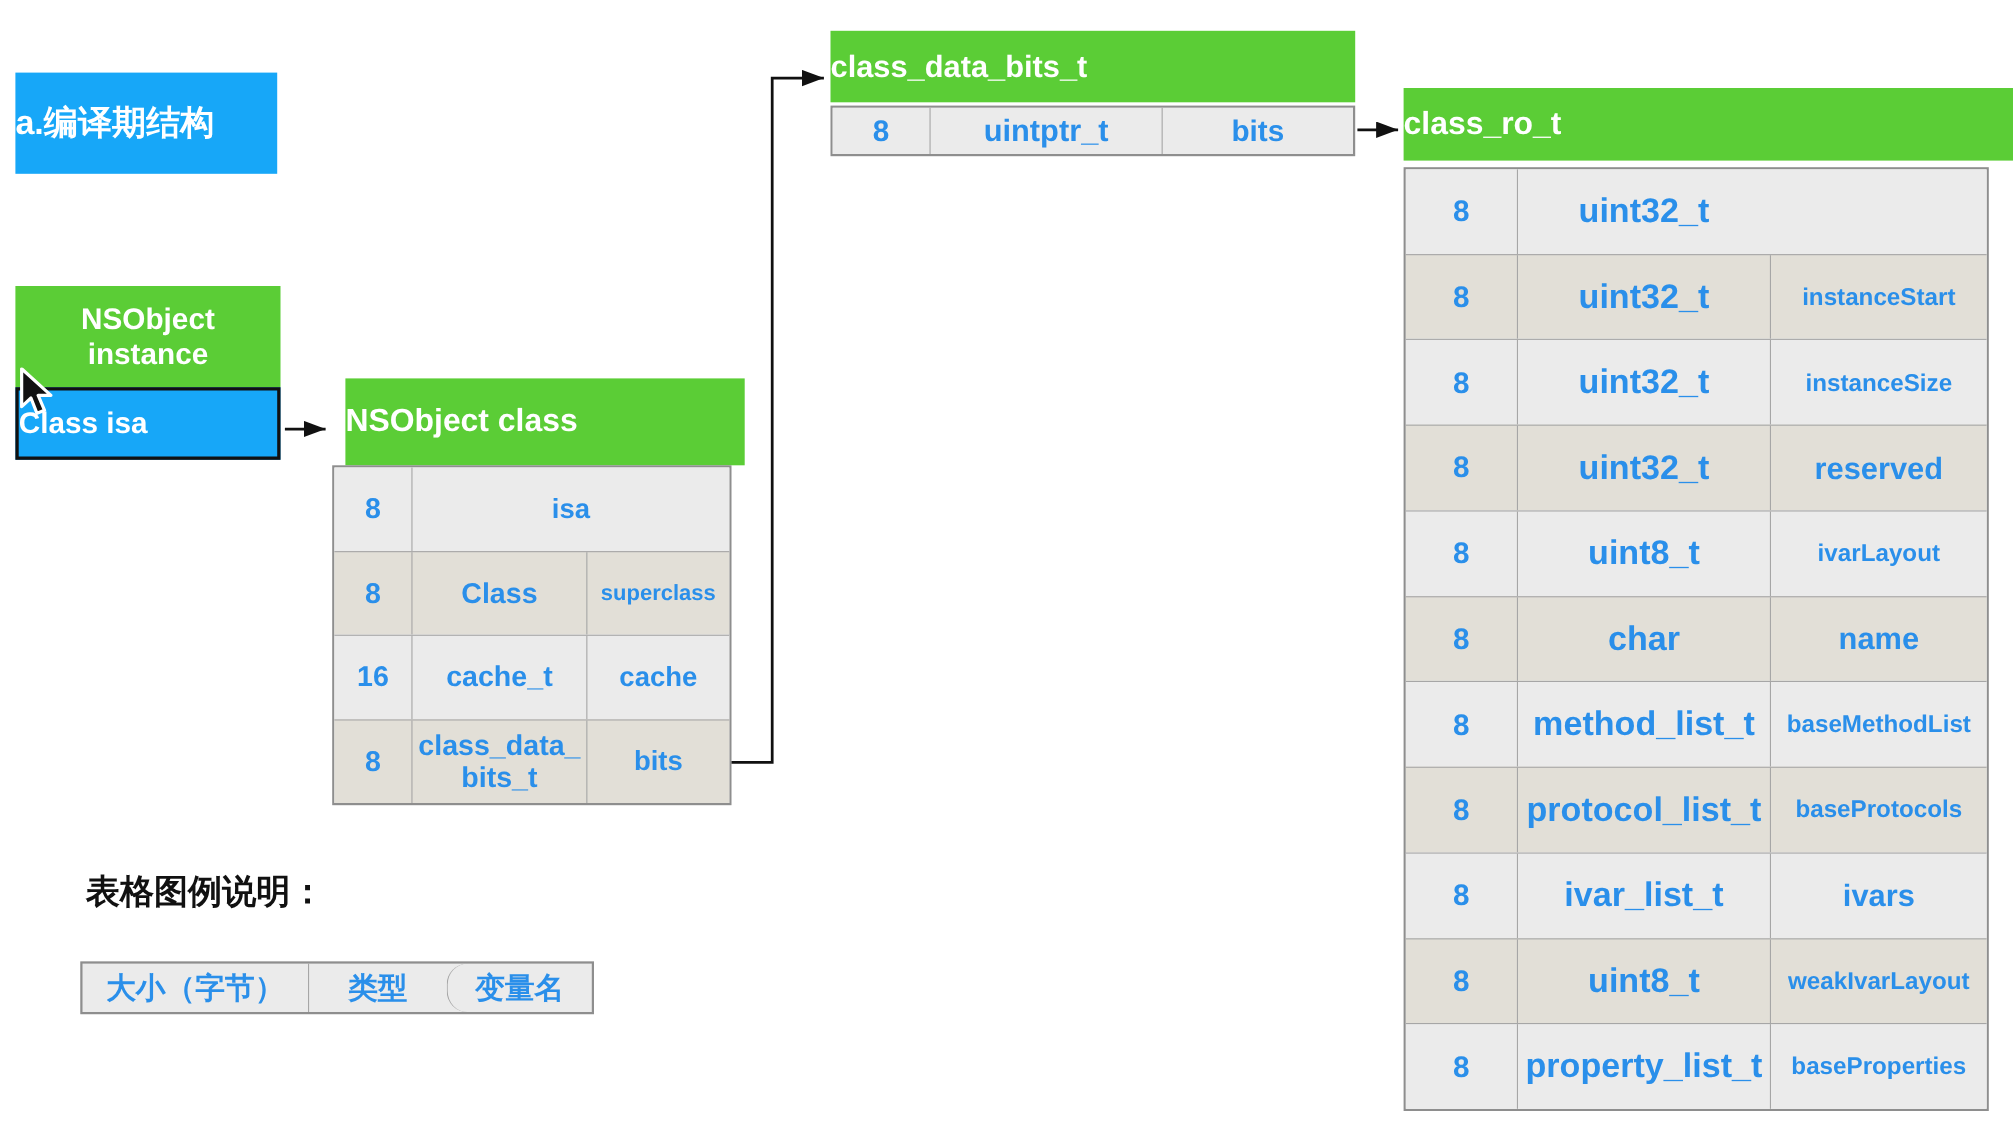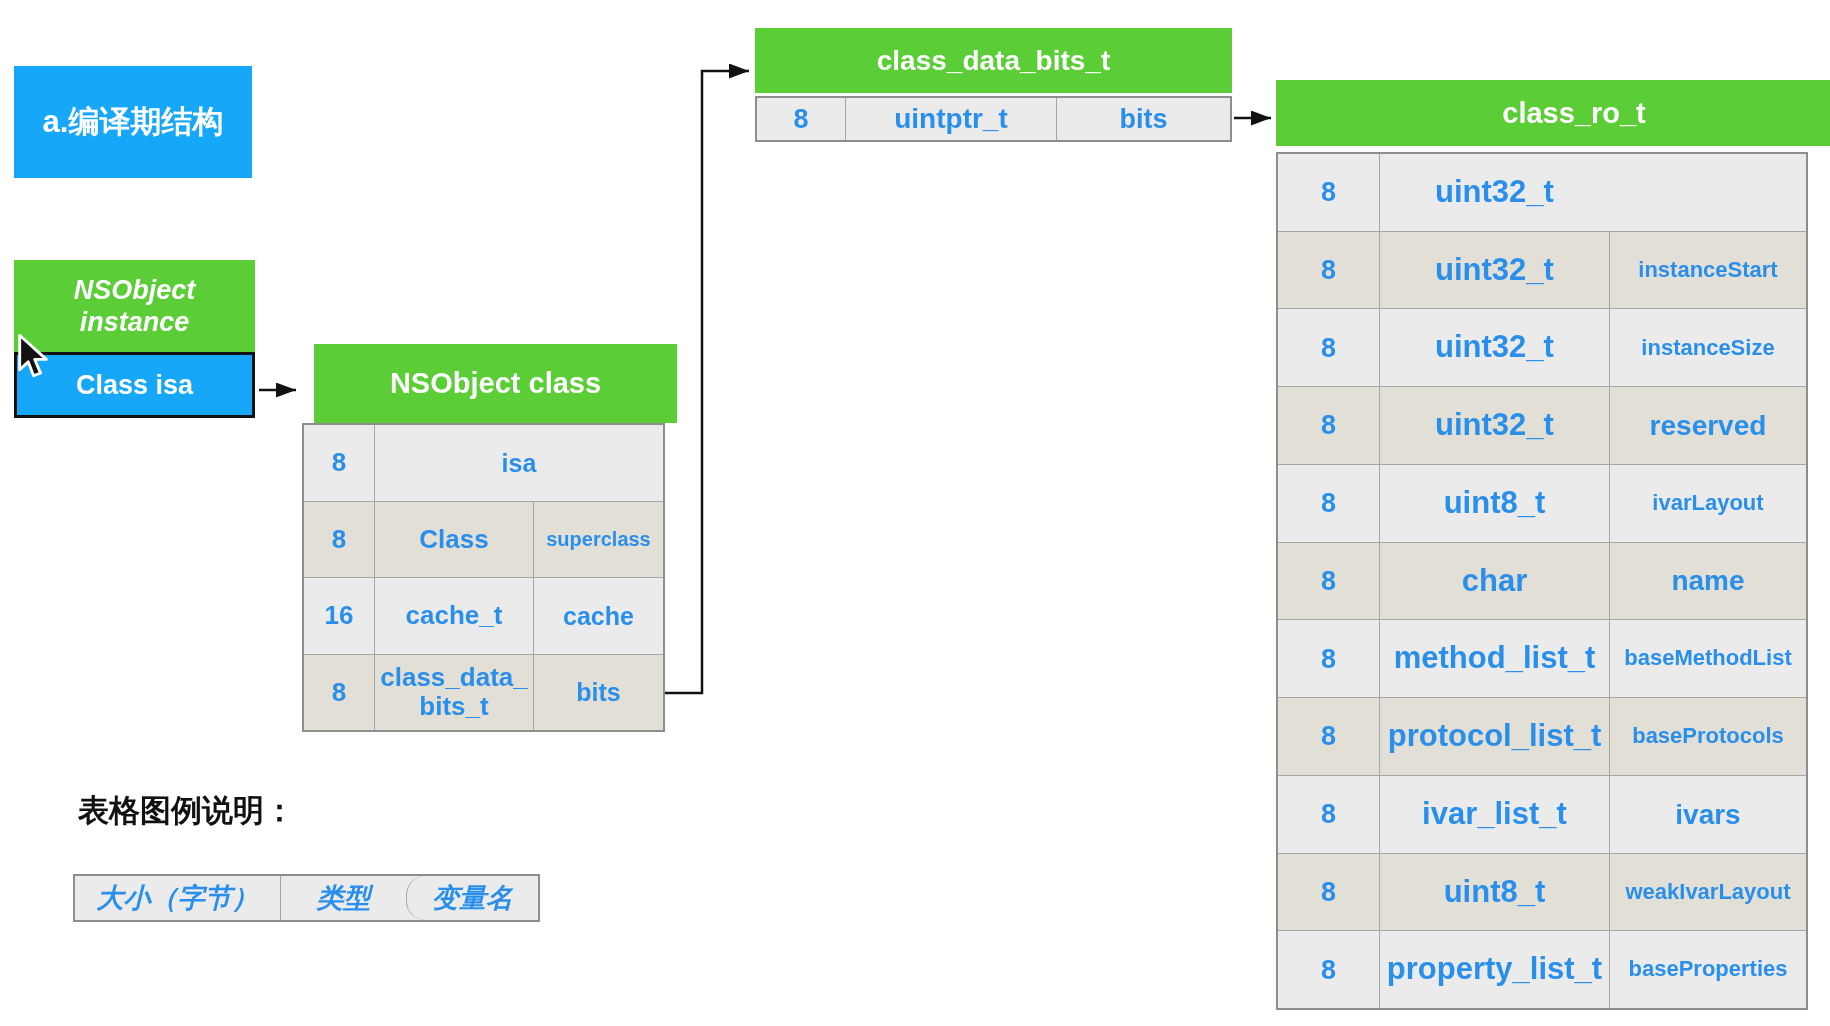--- a/index.html
+++ b/index.html
@@ -1,20 +1,20 @@
 <!DOCTYPE html>
 <html><head>
 <meta charset="utf-8">
 <style>
   html,body{margin:0;padding:0;background:#ffffff;}
   body{font-family:"Liberation Sans","DejaVu Sans",sans-serif;}
   #canvas{position:relative;width:1830px;height:1026px;background:#ffffff;overflow:hidden;}
 
   
-  .box{position:absolute;display:flex;align-items:center;justify-content:center;
+  .box{position:absolute;display:flex;align-items:center;justify-content:flex-start;
        text-align:center;box-sizing:border-box;}
   .green-head{background:#5bcd36;color:#ffffff;font-weight:700;}
   .blue-box{background:#17a7f8;color:#ffffff;font-weight:700;}
 
   
   .tbody{position:absolute;display:flex;flex-direction:column;box-sizing:border-box;
          border:2px solid #8e8e8e;}
   .trow{flex:1;display:flex;min-height:0;}
   .trow + .trow{border-top:1px solid #a6a6a6;}
   .trow:nth-child(odd){background:#ebebeb;}
@@ -40,39 +40,39 @@
   .t-cro .c-type{width:230px;flex:none;font-size:31px;}
   .t-cro .c-name{flex:1;font-size:28px;}
   .t-cro .c-name.small{font-size:22px;}
 
   
   .legend-heading{position:absolute;left:78px;top:790px;color:#111111;
                   font-size:31px;font-weight:700;}
   .legend-table{position:absolute;left:73px;top:874px;width:467px;height:48px;
                 display:flex;background:#ebebeb;border:2px solid #8e8e8e;box-sizing:border-box;}
   .lcell{display:flex;align-items:center;justify-content:center;color:#2a8fea;
-         font-weight:700;font-size:27px;box-sizing:border-box;font-style:italic;}
+         font-weight:700;font-size:27px;box-sizing:border-box;}
   .lcell + .lcell{border-left:1px solid #a6a6a6;}
   .lcell:nth-child(1){width:205px;}
   .lcell:nth-child(2){width:126px;}
   .lcell:nth-child(3){flex:1;border-radius:19px;}
 
   
   .overlay{position:absolute;left:0;top:0;width:1830px;height:1026px;pointer-events:none;}
 </style>
 </head>
 <body>
 
 <div id="canvas">
 
-  <div class="box blue-box" style="left:14px;top:66px;width:238px;height:112px;font-size:31px;">
+  <div class="box blue-box" style="left:14px;top:66px;width:238px;height:92px;font-size:31px;">
     <span>a.编译期结构</span>
   </div>
 
-  <div class="box green-head" style="left:14px;top:260px;width:241px;height:92px;font-size:27px;line-height:1.2;padding:0 38px;font-style:italic;">
+  <div class="box green-head" style="left:14px;top:260px;width:241px;height:92px;font-size:27px;line-height:1.2;padding:0 38px;">
     <span>NSObject instance</span>
   </div>
 
   <div class="box blue-box" style="left:14px;top:352px;width:241px;height:66px;font-size:27px;border:3px solid #111111;">
     <span>Class isa</span>
   </div>
 
   <div class="box green-head" style="left:314px;top:344px;width:363px;height:79px;font-size:29px;">
     <span>NSObject class</span>
   </div>

